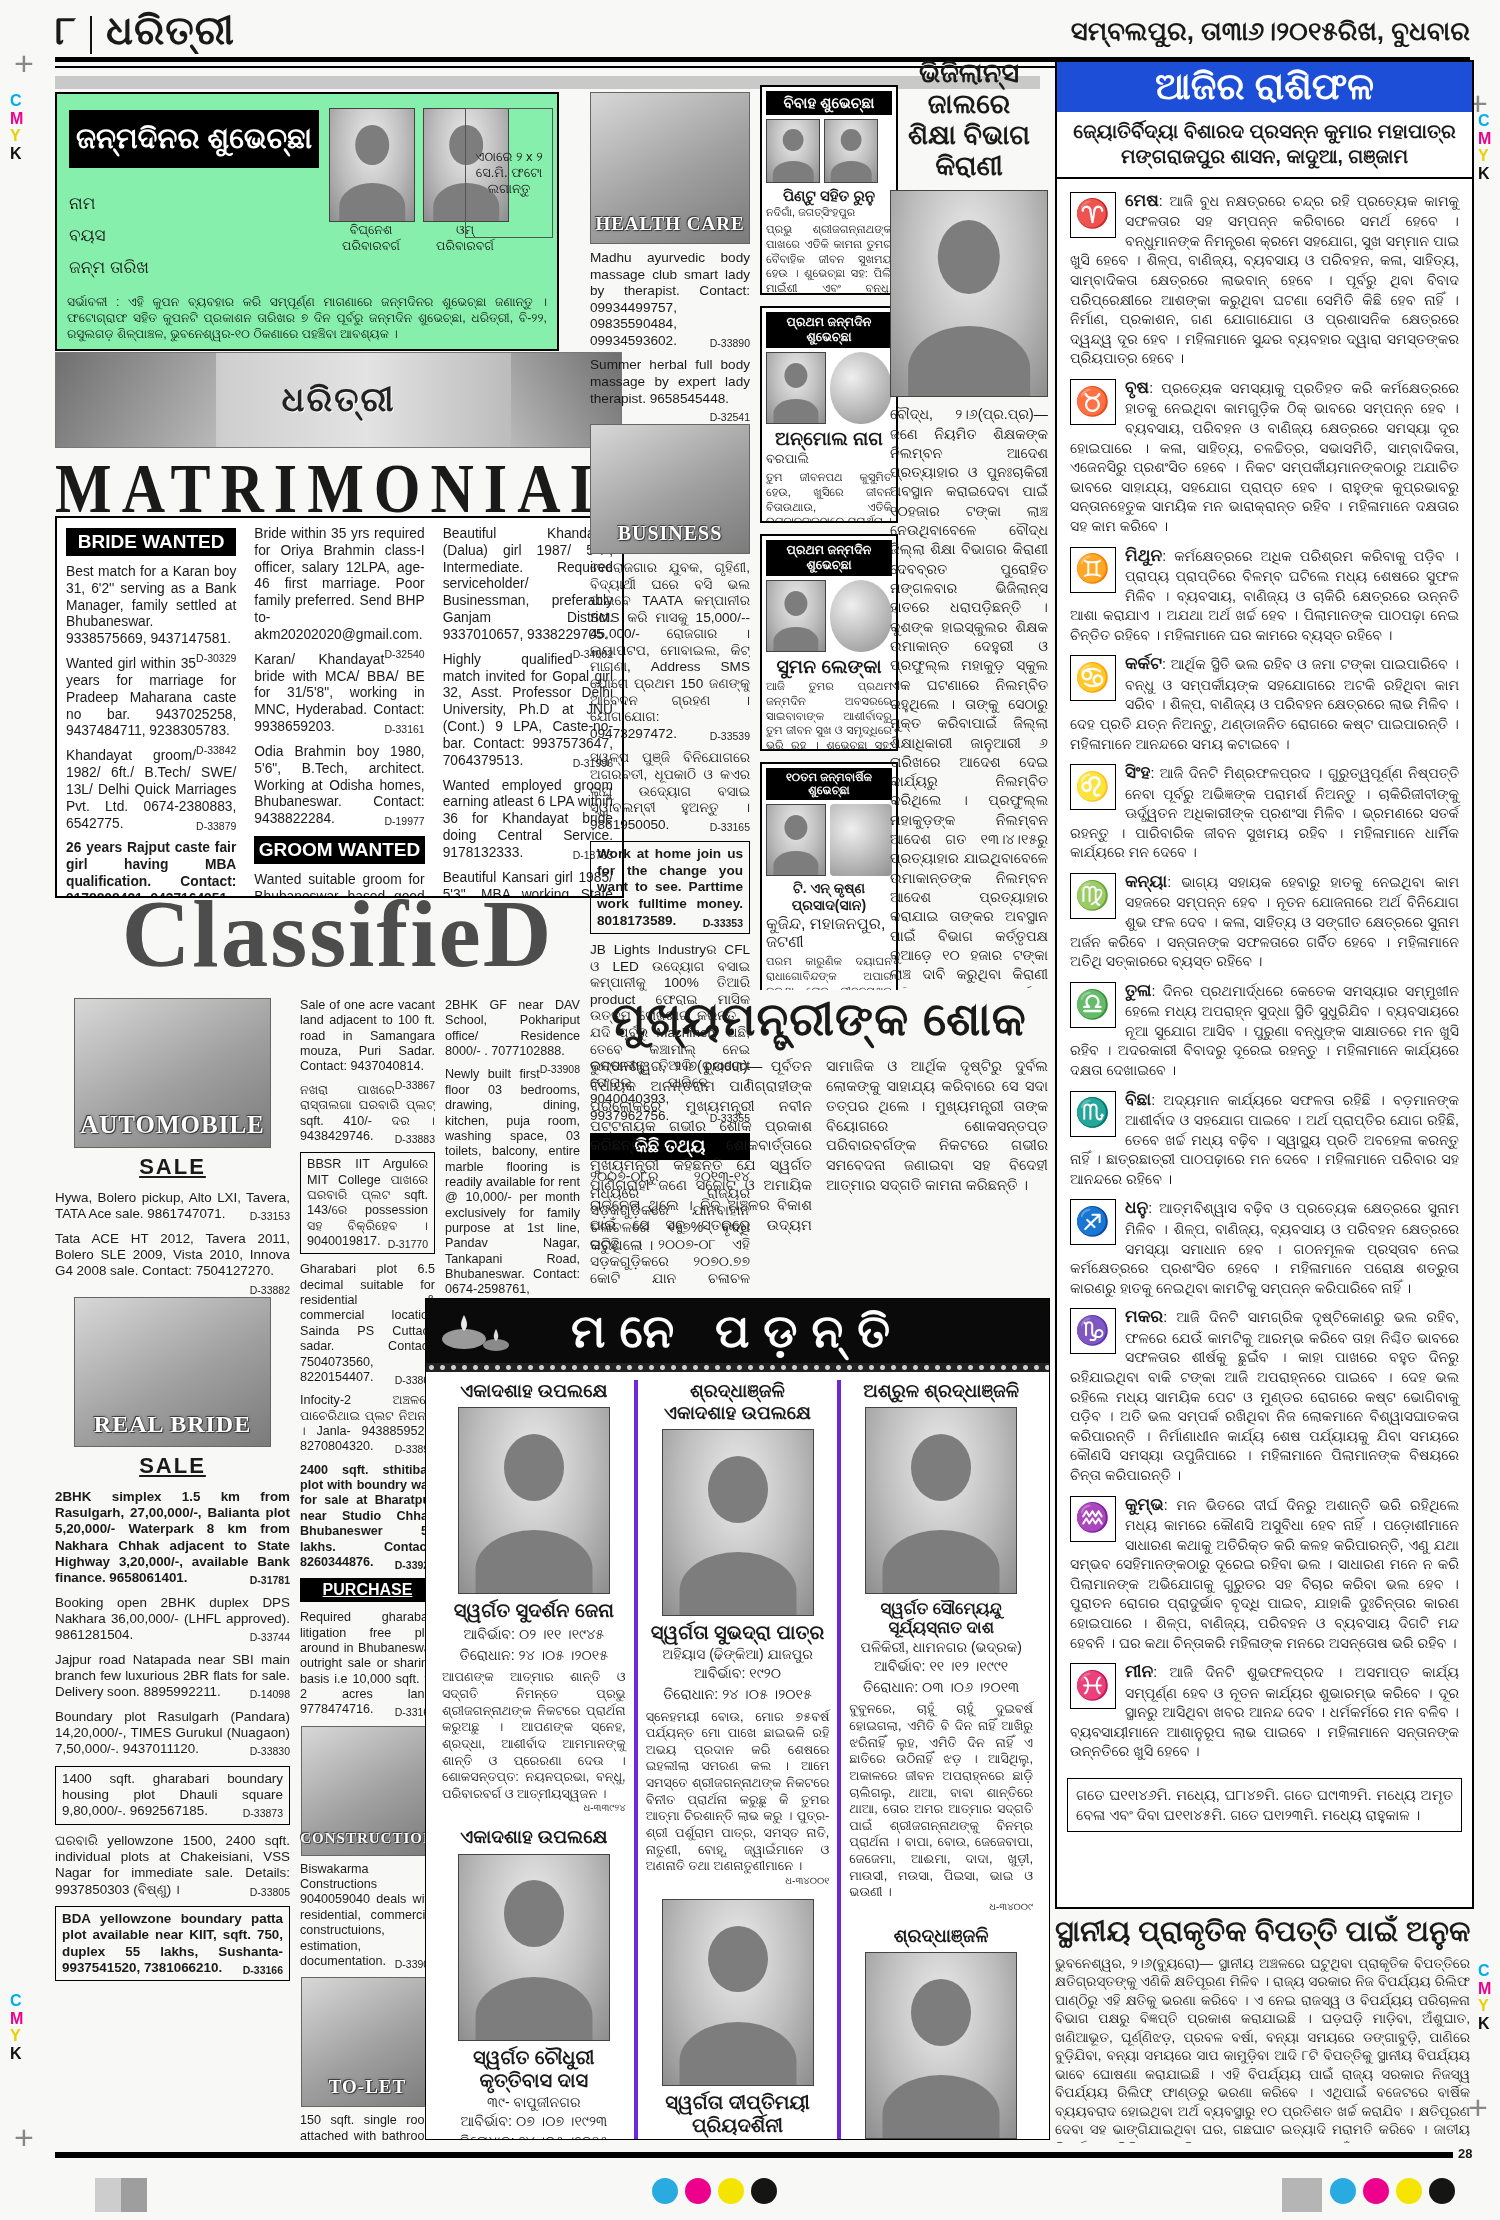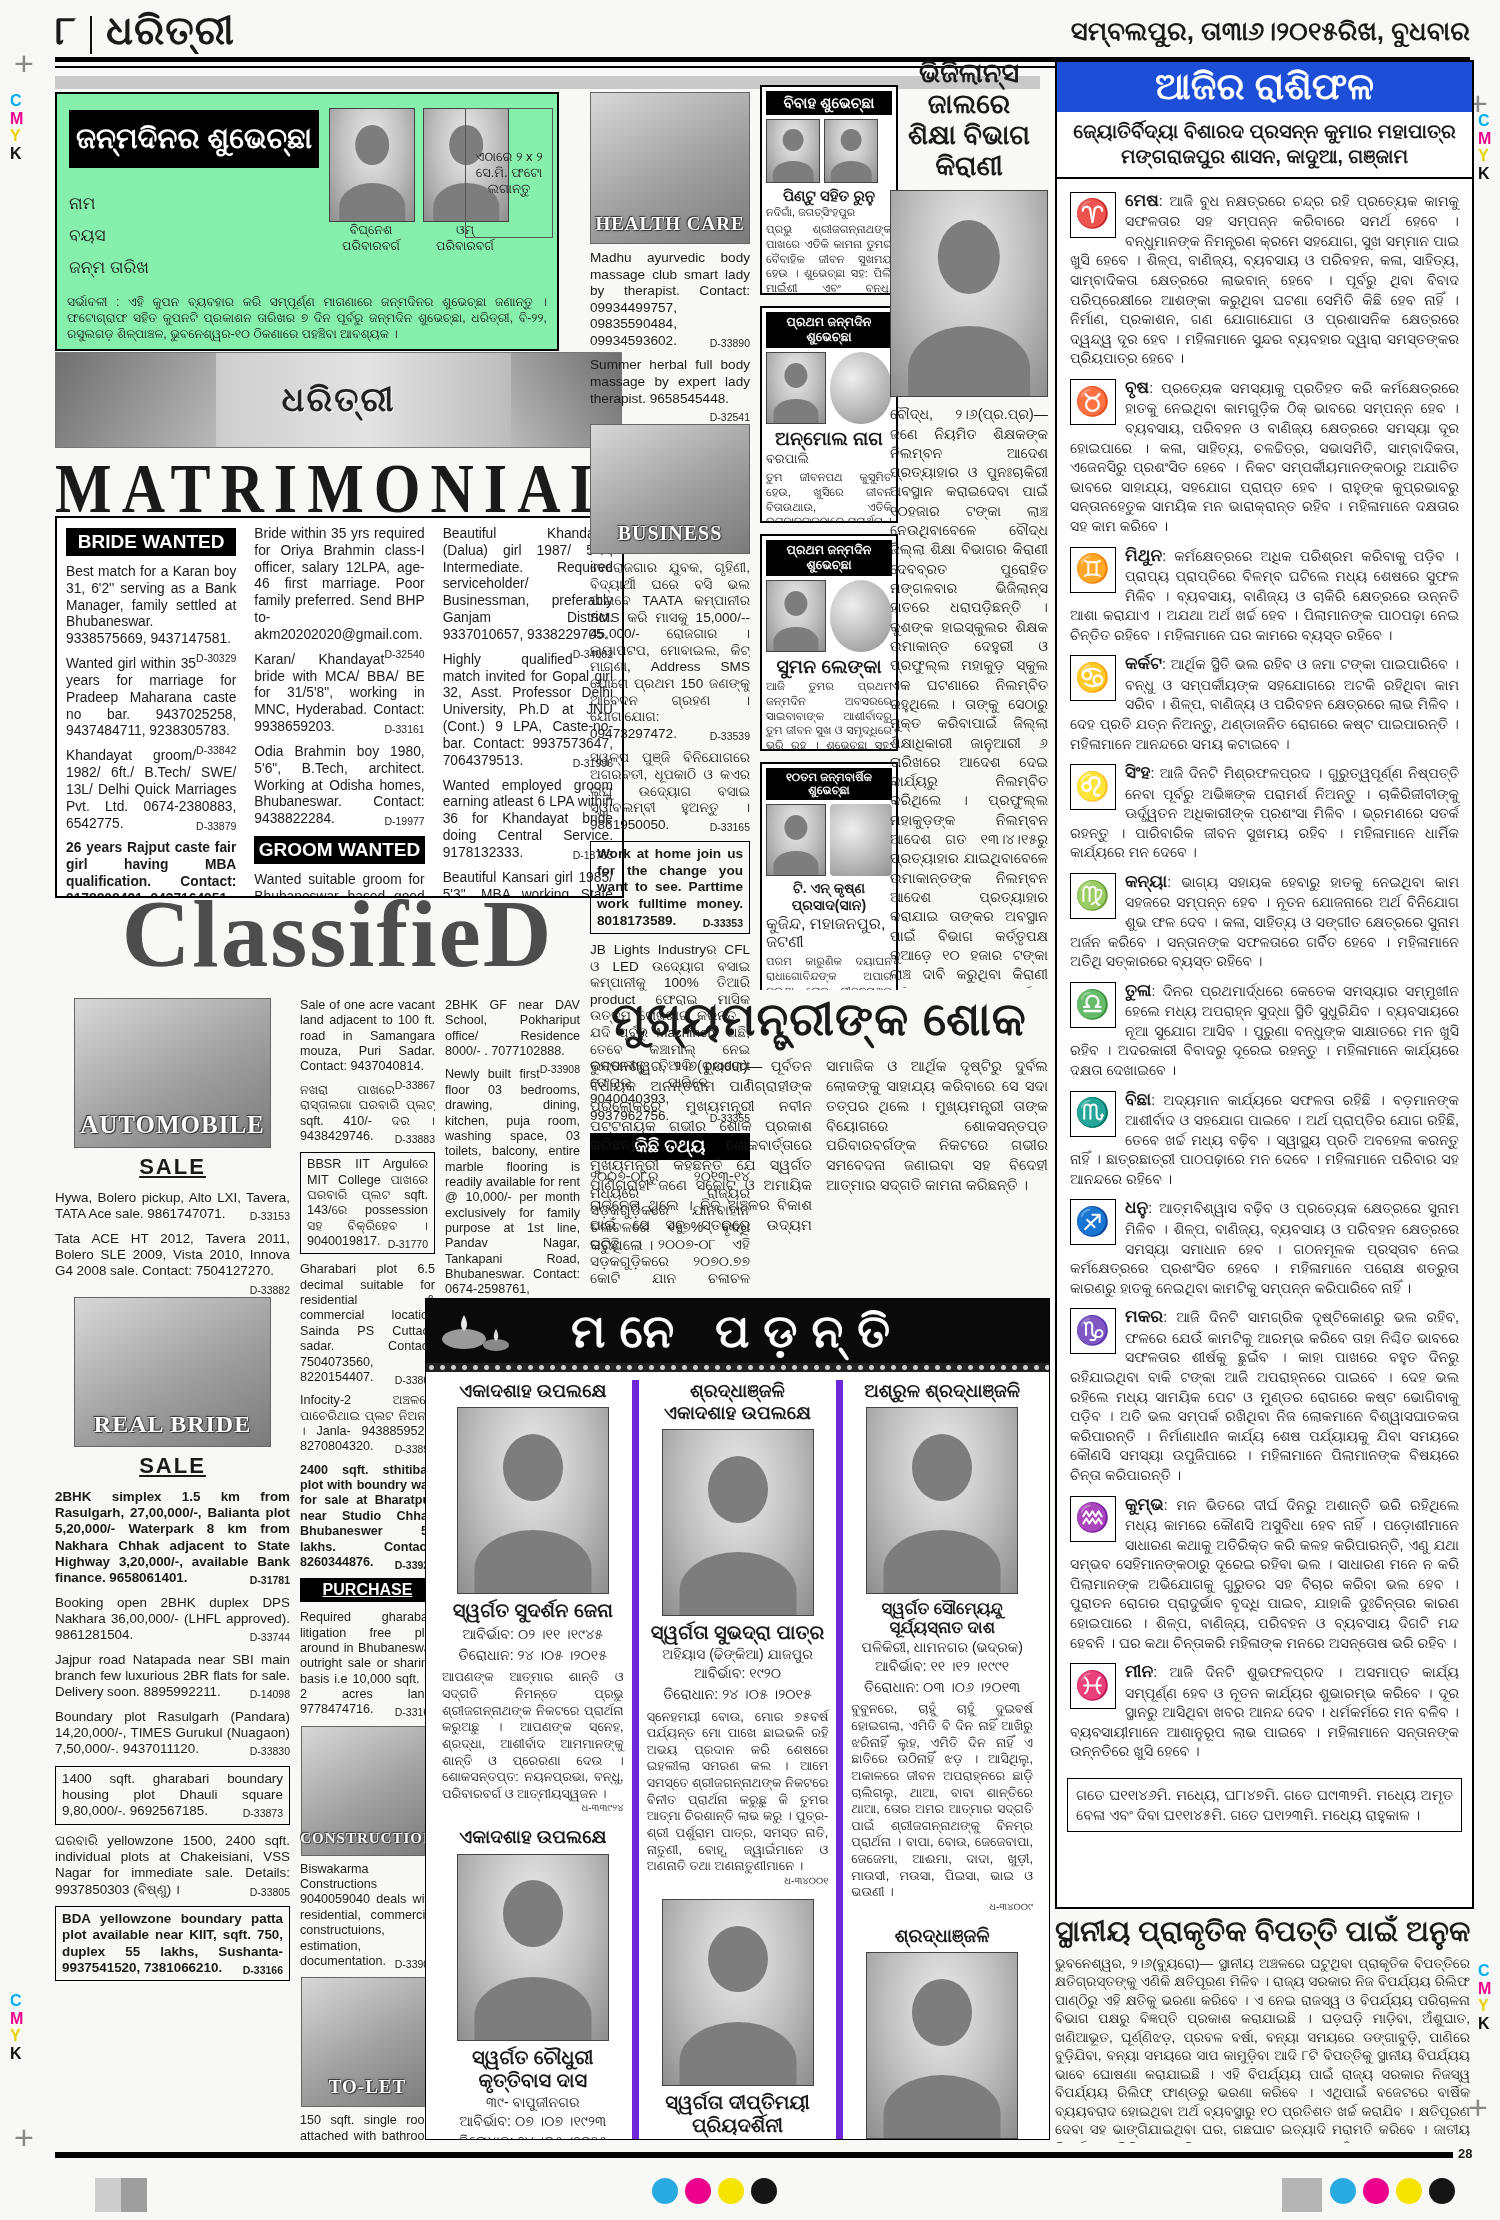--- a/index.html
+++ b/index.html
@@ -76,21 +76,21 @@
   
   .headline2{font-size:27px;font-weight:bold;text-align:center;line-height:1.15;}
   .body-just{font-size:14.6px;text-align:justify;line-height:1.36;}
   .cm-head{font-size:46px;font-weight:bold;text-align:center;letter-spacing:1px;}
   
   .rem-outer{border:1.5px solid #000;background:#fff;}
   .rem-banner{position:relative;height:64px;background:#0a0a0a;display:flex;align-items:center;justify-content:center;}
   .rem-banner .rtitle{color:#fff;font-size:46px;font-weight:bold;letter-spacing:14px;}
   .rem-strip{height:9px;background-image:radial-gradient(circle,#cfcfcf 2px,transparent 3px);background-size:11px 9px;background-color:#222;}
   .remcols{display:flex;padding:8px 8px 0;}
-  .obitcol{flex:1;padding:0 8px;border-right:7px solid #6d28d9;overflow:hidden;}
+  .obitcol{flex:1;padding:0 8px;border-right:4px solid #6d28d9;overflow:hidden;}
   .obitcol:last-child{border-right:none;}
   .obit{margin-bottom:12px;}
   .obit .oh{font-size:18.5px;font-weight:bold;text-align:center;line-height:1.2;}
   .obit .photo{width:150px;height:185px;margin:5px auto;}
   .obit .oname{font-size:19.5px;font-weight:bold;text-align:center;margin:2px 0;}
   .obit .oplace{font-size:14px;text-align:center;}
   .obit .odate{font-size:14.2px;text-align:center;line-height:1.45;}
   .obit .omsg{font-size:12.8px;text-align:justify;line-height:1.3;margin-top:4px;}
   .obit .ocode{display:block;text-align:right;font-size:10px;}
   

